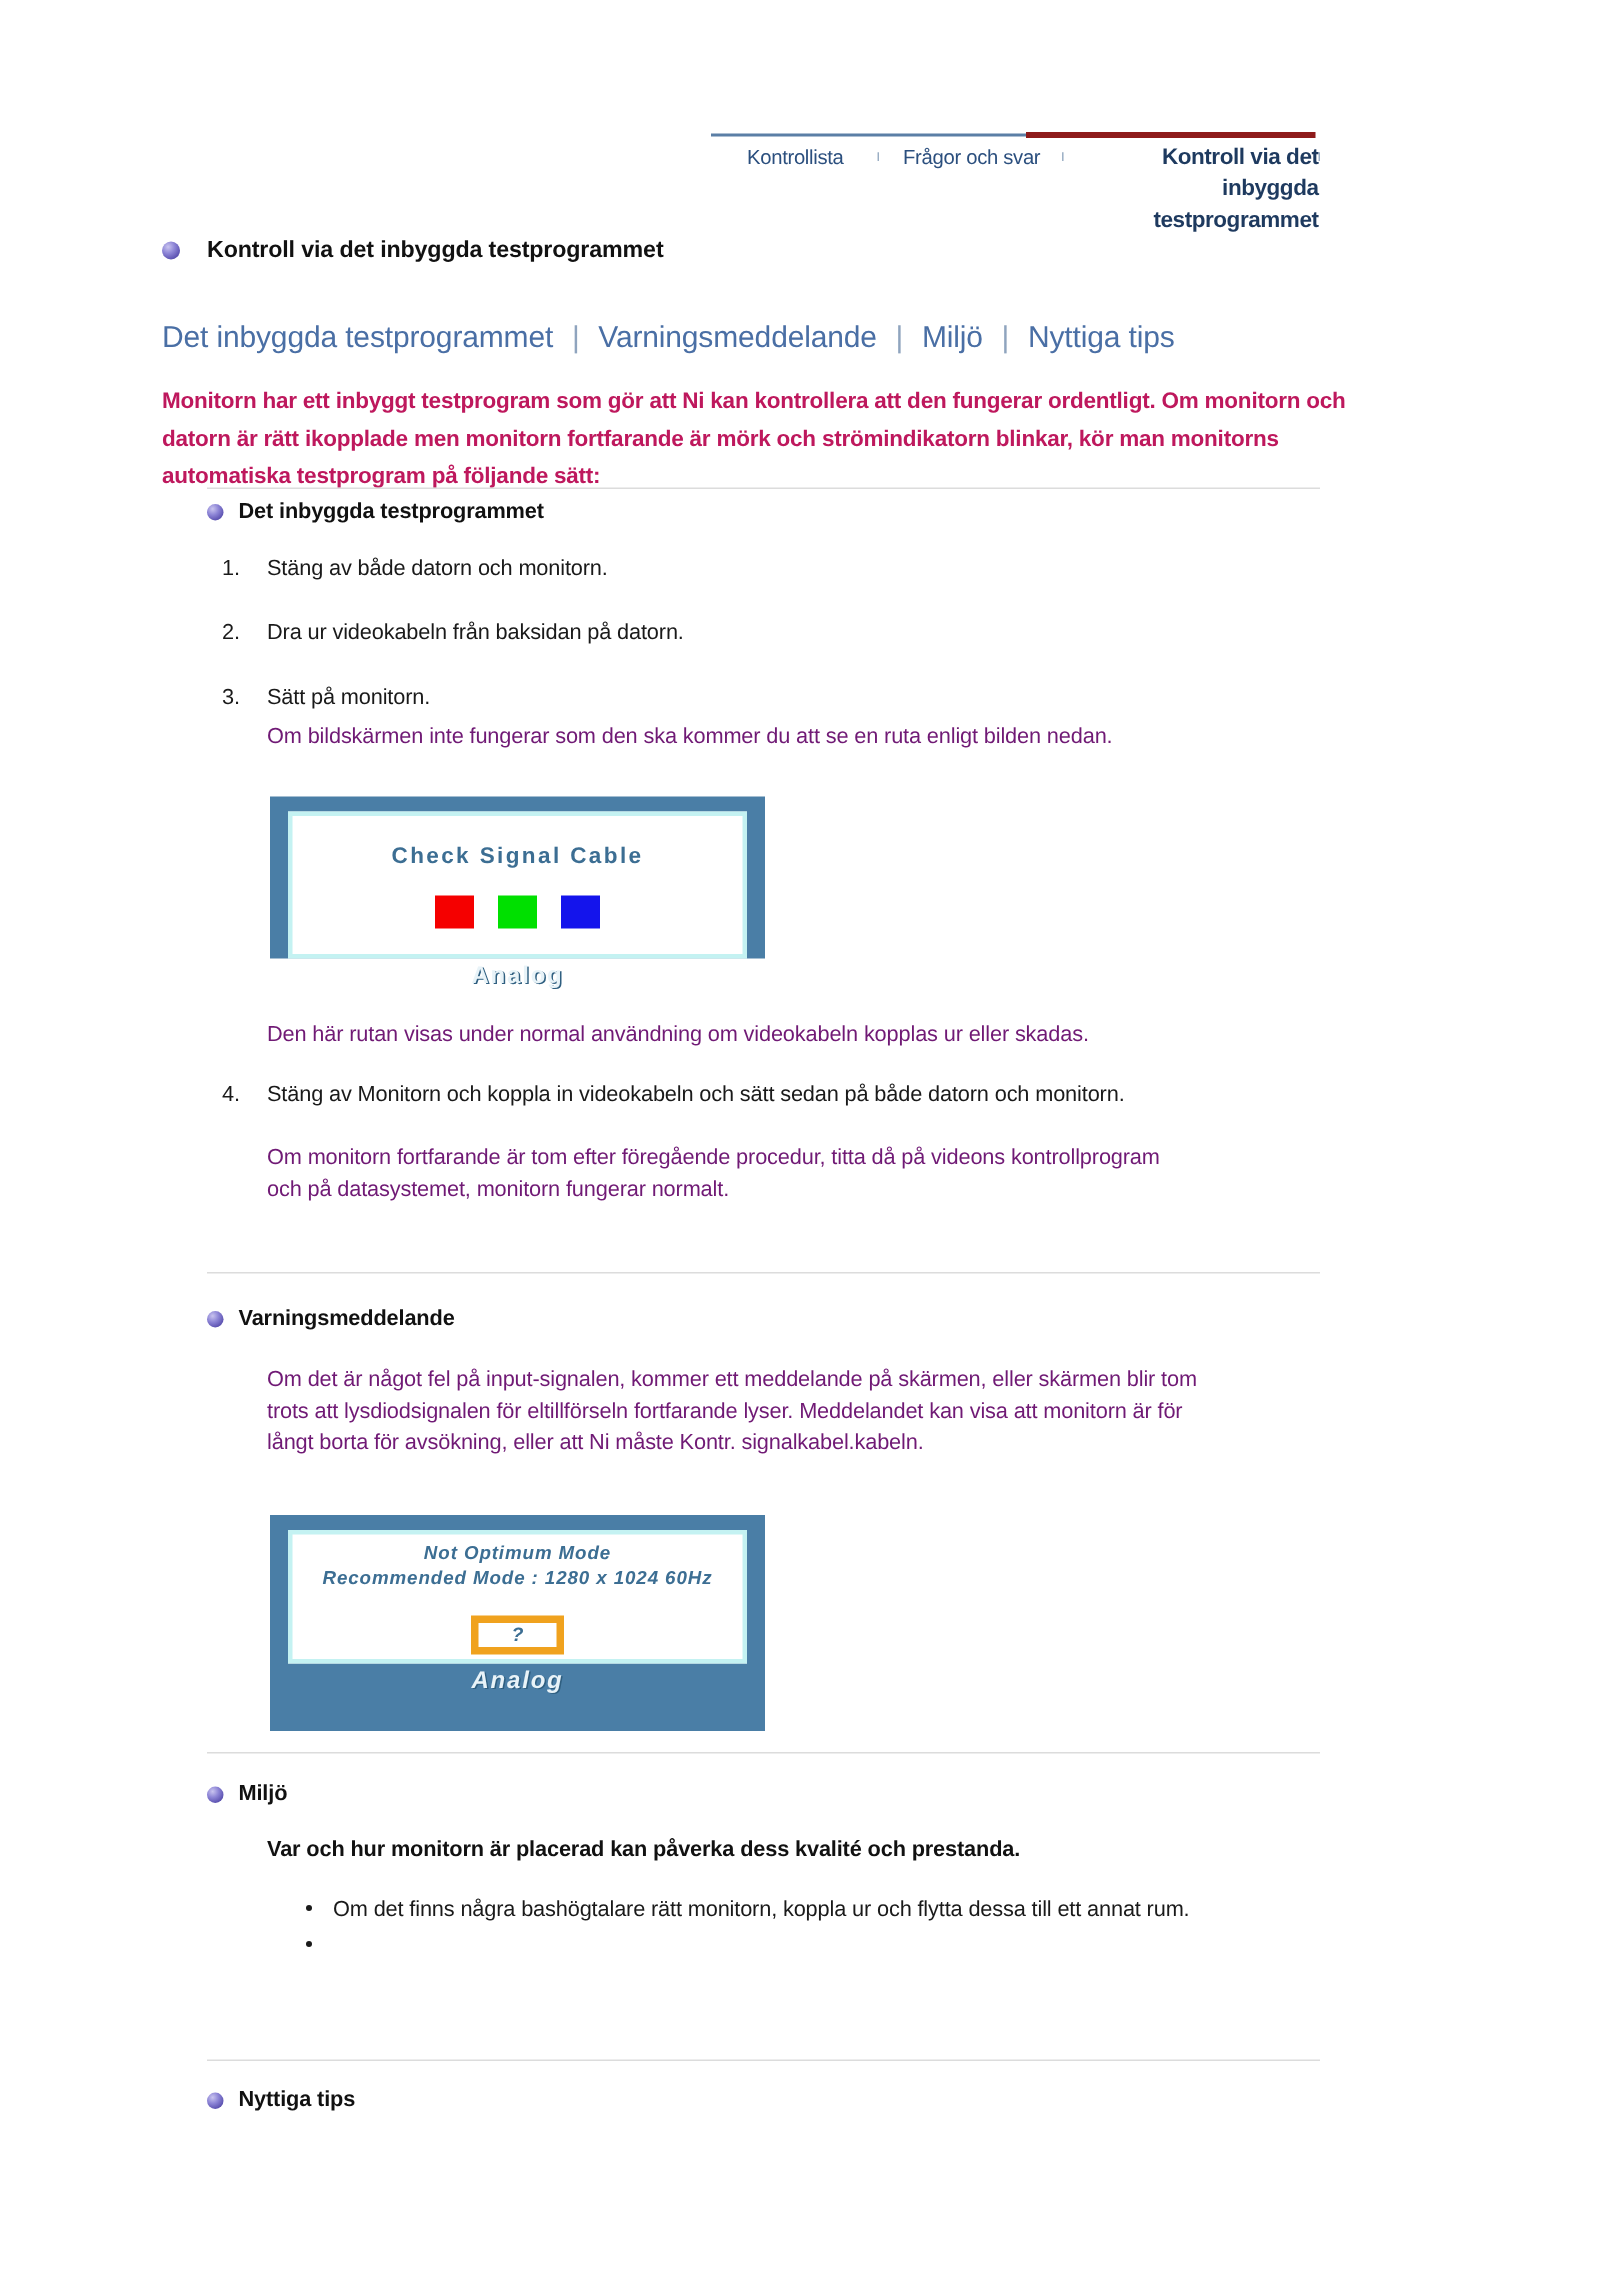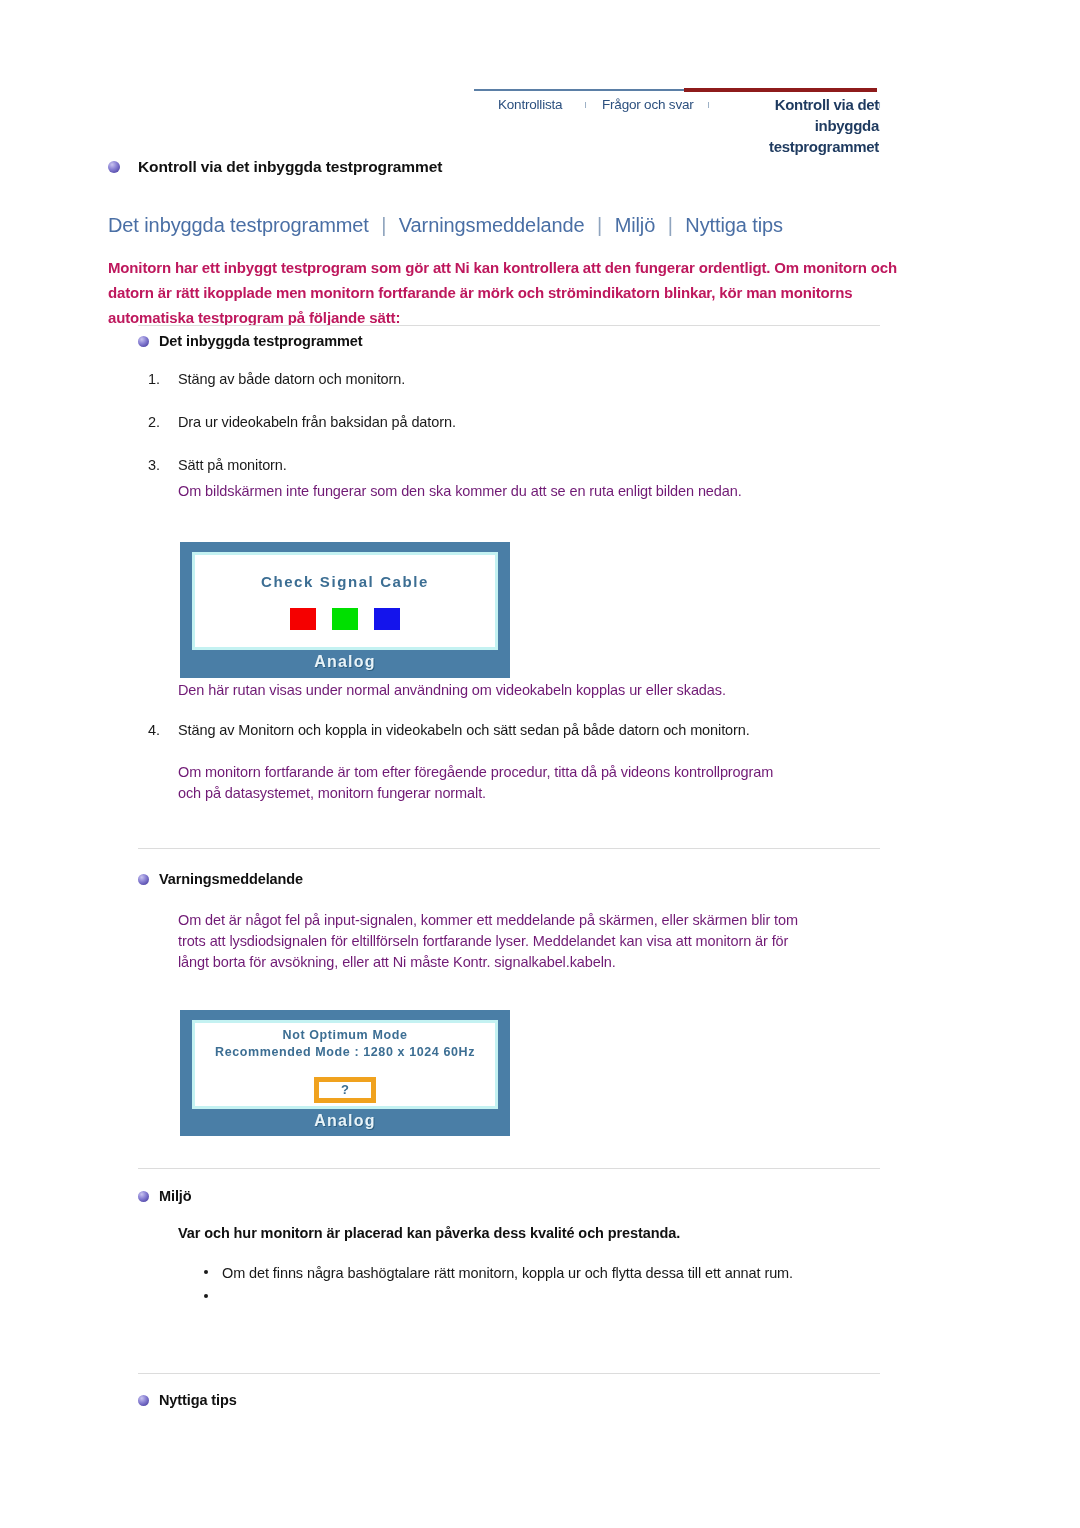--- a/index.html
+++ b/index.html
@@ -340,21 +340,21 @@
     <span>Dra ur videokabeln från baksidan på datorn.</span>
   </div>
   <div class="oitem">
     <span class="num">3.</span>
     <span>Sätt på monitorn.</span>
   </div>
 </div>
 
 <div class="plain" style="top:481px; width:620px;">Om bildskärmen inte fungerar som den ska kommer du att se en ruta enligt bilden nedan.</div>
 
-<div class="monitor" style="left:180px; top:542px; width:330px; height:136px;">
+<div class="monitor" style="left:180px; top:531px; width:330px; height:108px;">
   <div class="screen" style="height:98px;">
     <div class="osd-title">Check Signal Cable</div>
     <div class="swatches">
       <div class="swatch" id="sw-red" style="background: rgb(245, 0, 0);"></div>
       <div class="swatch" id="sw-green" style="background: rgb(0, 224, 0);"></div>
       <div class="swatch" id="sw-blue" style="background: rgb(20, 20, 236);"></div>
     </div>
   </div>
   <div class="label-bar">Analog</div>
 </div>
@@ -372,21 +372,21 @@
 
 <div class="divider" style="top:848px;"></div>
 
 <div class="section-head" style="left:138px; top:871px;">
   <span class="sphere sm"></span>
   <span class="label">Varningsmeddelande</span>
 </div>
 
 <div class="plain" style="top:910px; width:640px;">Om det är något fel på input-signalen, kommer ett meddelande på skärmen, eller skärmen blir tom trots att lysdiodsignalen för eltillförseln fortfarande lyser. Meddelandet kan visa att monitorn är för långt borta för avsökning, eller att Ni måste Kontr. signalkabel.kabeln.</div>
 
-<div class="monitor" style="left:180px; top:1010px; width:330px; height:126px;">
+<div class="monitor" style="left:180px; top:1010px; width:330px; height:144px;font-style:italic;">
   <div class="screen" style="height:89px;">
     <div class="osd-lines">
       <div>Not Optimum Mode</div>
       <div>Recommended Mode : 1280 x 1024  60Hz</div>
     </div>
     <div class="qbox">?</div>
   </div>
   <div class="label-bar">Analog</div>
 </div>
 

